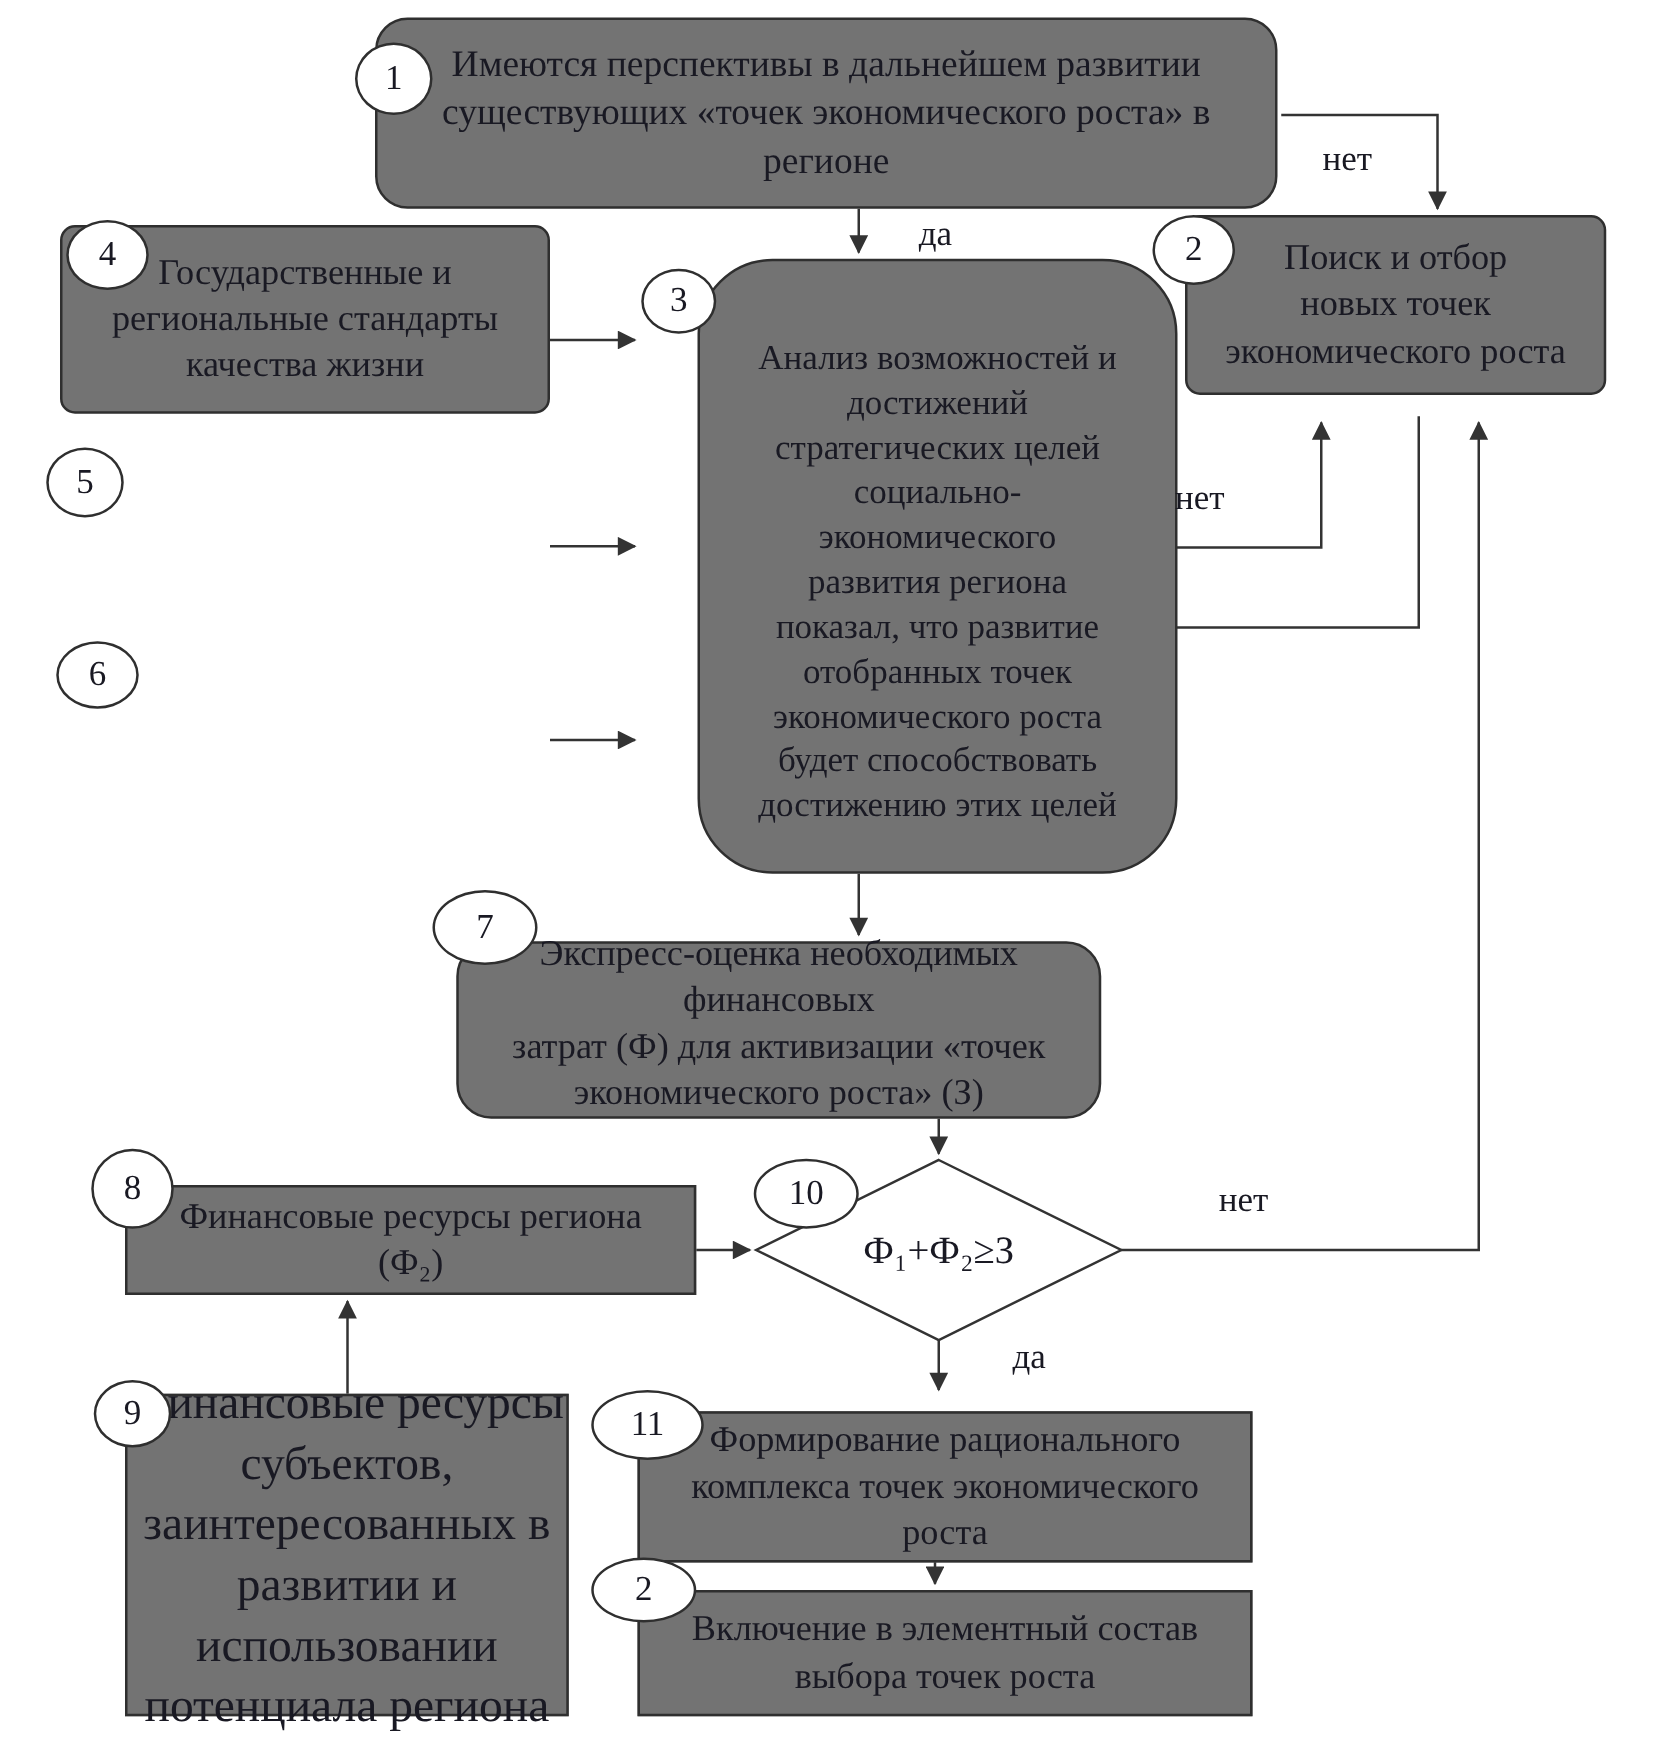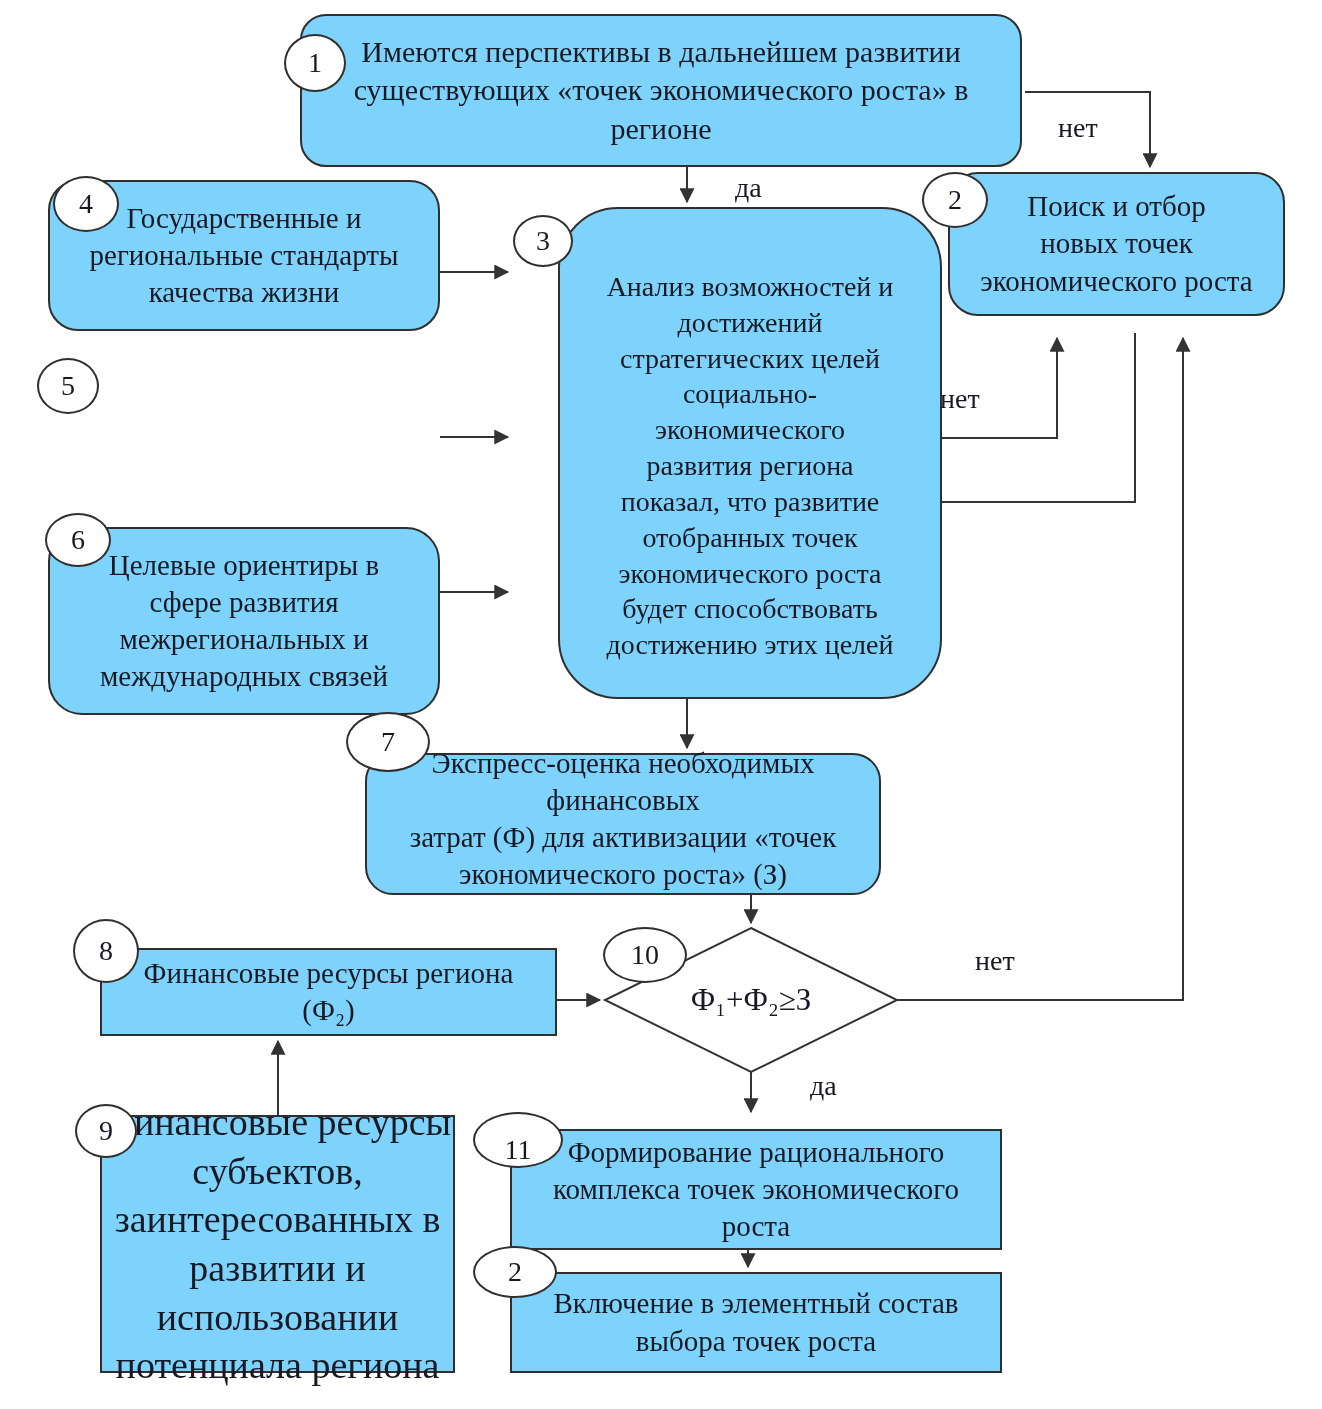--- a/index.html
+++ b/index.html
@@ -9,31 +9,31 @@
     background:#ffffff;
     font-family:"Liberation Serif","DejaVu Serif",serif;
     color:#191923;
     overflow:hidden;
   }
   .wires{position:absolute;left:0;top:0;z-index:1;}
   .node{
     position:absolute;
     box-sizing:border-box;
     border:2px solid #2f2f2f;
-    background:#7dd3fc;
+    background:#737373;
     display:flex;align-items:center;justify-content:center;
     text-align:center;
     z-index:2;
   }
   .node .label{
     white-space:pre-line;
     line-height:1.28;
     width:100%;
   }
-  .rounded{border-radius:30px;}
+  .rounded{border-radius:12px;}
   .badge{
     position:absolute;
     box-sizing:border-box;
     border:2px solid #2f2f2f;
     border-radius:50%;
     background:#ffffff;
     display:flex;align-items:center;justify-content:center;
     font-size:28px;
     z-index:3;
   }
@@ -115,26 +115,20 @@
 отобранных точек
 экономического роста
 будет способствовать
 достижению этих целей</span>
   </div>
   <div class="node rounded n4">
     <span class="label">Государственные и
 региональные стандарты
 качества жизни</span>
   </div>
-  <div class="node rounded n6">
-    <span class="label">Целевые ориентиры в
-сфере развития
-межрегиональных и
-международных связей</span>
-  </div>
   <div class="node rounded n7">
     <span class="label">Экспресс-оценка необходимых финансовых
 затрат (Ф) для активизации «точек
 экономического роста» (З)</span>
   </div>
   <div class="node n8">
     <span class="label">Финансовые ресурсы региона
 (Ф₂)</span>
   </div>
   <div class="node n9">
@@ -179,21 +173,21 @@
     </div>
   <div class="badge" style="left:73px;top:919px;width:66px;height:64px;">
       <span>8</span>
     </div>
   <div class="badge" style="left:75px;top:1104px;width:62px;height:54px;">
       <span>9</span>
     </div>
   <div class="badge" style="left:603px;top:927px;width:84px;height:56px;">
       <span>10</span>
     </div>
-  <div class="badge" style="left:473px;top:1112px;width:90px;height:56px;align-items:flex-end;">
+  <div class="badge" style="left:473px;top:1112px;width:90px;height:56px;">
       <span>11</span>
     </div>
   <div class="badge" style="left:473px;top:1246px;width:84px;height:52px;">
       <span>2</span>
     </div>
 
   <div class="edge-label" style="left:735px;top:172px;">да</div>
   <div class="edge-label" style="left:1058px;top:112px;">нет</div>
   <div class="edge-label" style="left:940px;top:383px;">нет</div>
   <div class="edge-label" style="left:975px;top:945px;">нет</div>

